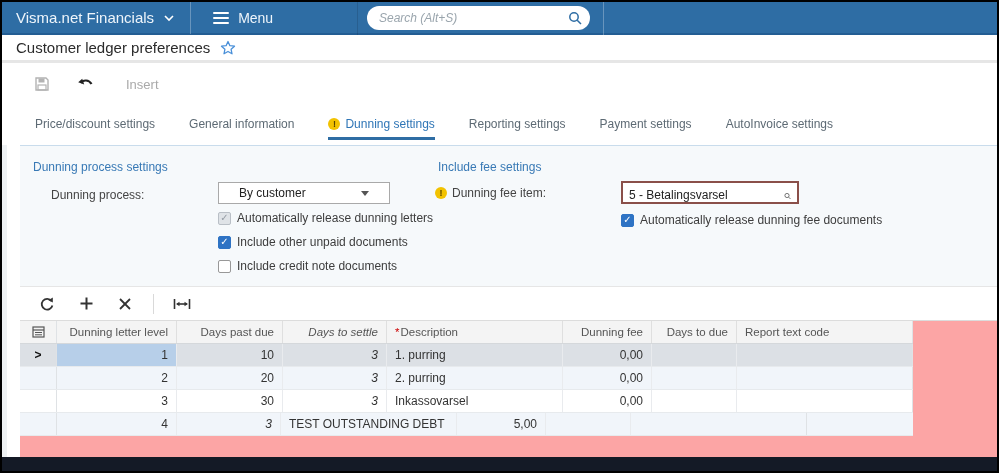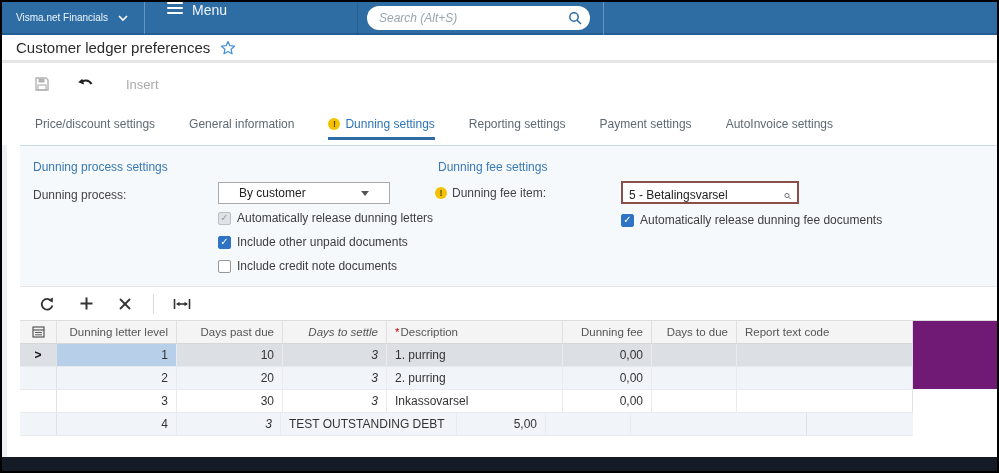--- a/index.html
+++ b/index.html
@@ -2,24 +2,24 @@
 <html><head>
 <meta charset="utf-8">
 <style>
   * { margin:0; padding:0; box-sizing:border-box; }
   html,body { background:#fff; }
   body { font-family:"Liberation Sans","DejaVu Sans",sans-serif; }
   .frame { position:relative; width:999px; height:473px; border:2px solid #000; background:#fff; overflow:hidden; }
 
   
   .topbar { height:33px; background:#2e6da4; border-bottom:2px solid #235d93; display:flex; align-items:center; color:#eef5fb; position:relative; }
-  .brand { display:flex; align-items:center; gap:10px; padding:0 16px 0 14px; font-size:10px; }
+  .brand { display:flex; align-items:center; gap:10px; padding:0 16px 0 14px; font-size:15px; }
   .chev { width:10px; height:10px; }
   .tb-div { width:1px; height:33px; background:rgba(255,255,255,0.28); }
-  .menu-btn { display:flex; align-items:flex-start; gap:9px; padding:0 22px; font-size:14px; height:100%; }
+  .menu-btn { display:flex; align-items:center; gap:9px; padding:0 22px; font-size:14px; height:100%; }
   .burger { display:inline-flex; flex-direction:column; gap:3px; }
   .burger span { width:16px; height:2px; background:#fff; border-radius:1px; }
   .search-wrap { position:absolute; left:365px; top:4px; width:223px; height:24px; background:#fff; border-radius:12px; display:flex; align-items:center; padding:0 8px 0 12px; }
   .search-wrap input { flex:1; border:none; outline:none; font-size:12px; font-style:italic; color:#555; background:transparent; font-family:inherit; }
   .search-wrap input::placeholder { color:#9aa5ad; }
   .tb-div2 { position:absolute; left:601px; top:0; width:1px; height:33px; background:rgba(255,255,255,0.28); }
   .tb-div3 { position:absolute; left:355px; top:0; width:1px; height:33px; background:rgba(0,0,0,0.12); }
 
   
   .titlebar { height:28px; background:#fff; display:flex; align-items:center; gap:10px; padding-left:14px; border-bottom:3px solid #e6e6e6; }
@@ -31,27 +31,27 @@
   .insert-lbl { color:#a9a9a9; font-size:13px; margin-left:6px; }
 
   
   .tabbar { height:35px; display:flex; align-items:stretch; gap:34px; padding-left:33px; background:#fff; }
   .tab { display:flex; align-items:center; gap:5px; font-size:12px; color:#5d6a74; cursor:default; border-bottom:3px solid transparent; padding-top:6px; }
   .tab.active { color:#2e75b6; border-bottom-color:#2e6da4; }
   .warn-icon { width:12px; height:12px; border-radius:50%; background:#f2c200; color:#5a4500; font-size:9px; font-weight:bold; display:inline-flex; align-items:center; justify-content:center; line-height:1; }
 
   
   .left-gutter { position:absolute; left:0; top:143px; width:5px; height:312px; background:#eef1f3; }
-  .panel { position:absolute; left:18px; top:143px; right:0; height:244px; background:#701a75; border-top:1px solid #c9dcec; }
+  .panel { position:absolute; left:18px; top:143px; right:0; height:312px; background:#fca5a5; border-top:1px solid #c9dcec; }
   .settings { position:relative; height:140px; background:#f6f9fb; font-size:12px; color:#3d3d3d; }
   .sec-title { position:absolute; color:#3879b5; }
   .sec-title.process { left:13px; top:14px; }
   .sec-title.fee { left:418px; top:14px; }
   .fld-label { position:absolute; color:#444; }
-  .lbl-process { left:13px; top:42px; }
+  .lbl-process { left:31px; top:42px; }
   .fee-label-row { position:absolute; left:415px; top:40px; display:flex; align-items:center; gap:5px; color:#444; }
   .dd { position:absolute; left:198px; top:36px; width:172px; height:22px; background:#fff; border:1px solid #a9a9a9; display:flex; align-items:center; padding:0 20px; font-size:12px; color:#222; }
   .dd .dd-val { flex:1; }
   .dd .caret { width:0; height:0; border-left:4px solid transparent; border-right:4px solid transparent; border-top:5px solid #555; }
   .fee-input-wrap { position:absolute; left:601px; top:35px; width:178px; height:23px; background:#fff; border:2px solid #8a4f49; display:flex; align-items:flex-end; padding:0 6px; }
   .fee-input-wrap input { flex:1; border:none; outline:none; font-size:12px; color:#222; background:transparent; font-family:inherit; }
   .opts-process { position:absolute; left:198px; top:60px; }
   .opt-fee { position:absolute; left:601px; top:62px; }
   .check-row { display:flex; align-items:center; gap:6px; height:24px; font-size:12px; color:#3d3d3d; }
   .cb { width:13px; height:13px; border:1px solid #989898; border-radius:2px; background:#fff; display:inline-flex; align-items:center; justify-content:center; font-size:10px; line-height:1; color:#fff; flex:0 0 auto; }
@@ -181,21 +181,21 @@
           <div class="check-row">
             <span class="cb checked">✓</span>
             <span>Include other unpaid documents</span>
           </div>
           <div class="check-row">
             <span class="cb"></span>
             <span>Include credit note documents</span>
           </div>
         </div>
 
-      <span class="sec-title fee">Dunning fee settings</span>
+      <span class="sec-title fee">Include fee settings</span>
       <div class="fee-label-row">
         <span class="warn-icon">!</span>
         <span>Dunning fee item:</span>
       </div>
       <div class="fee-input-wrap">
         <input type="text" value="5 - Betalingsvarsel" style="">
         <svg width="12" height="12" viewBox="0 0 14 14">
             <circle cx="6" cy="6" r="4.2" fill="none" stroke="#555" stroke-width="1.6"></circle>
             <line x1="9.2" y1="9.2" x2="13" y2="13" stroke="#555" stroke-width="1.6"></line>
           </svg>

